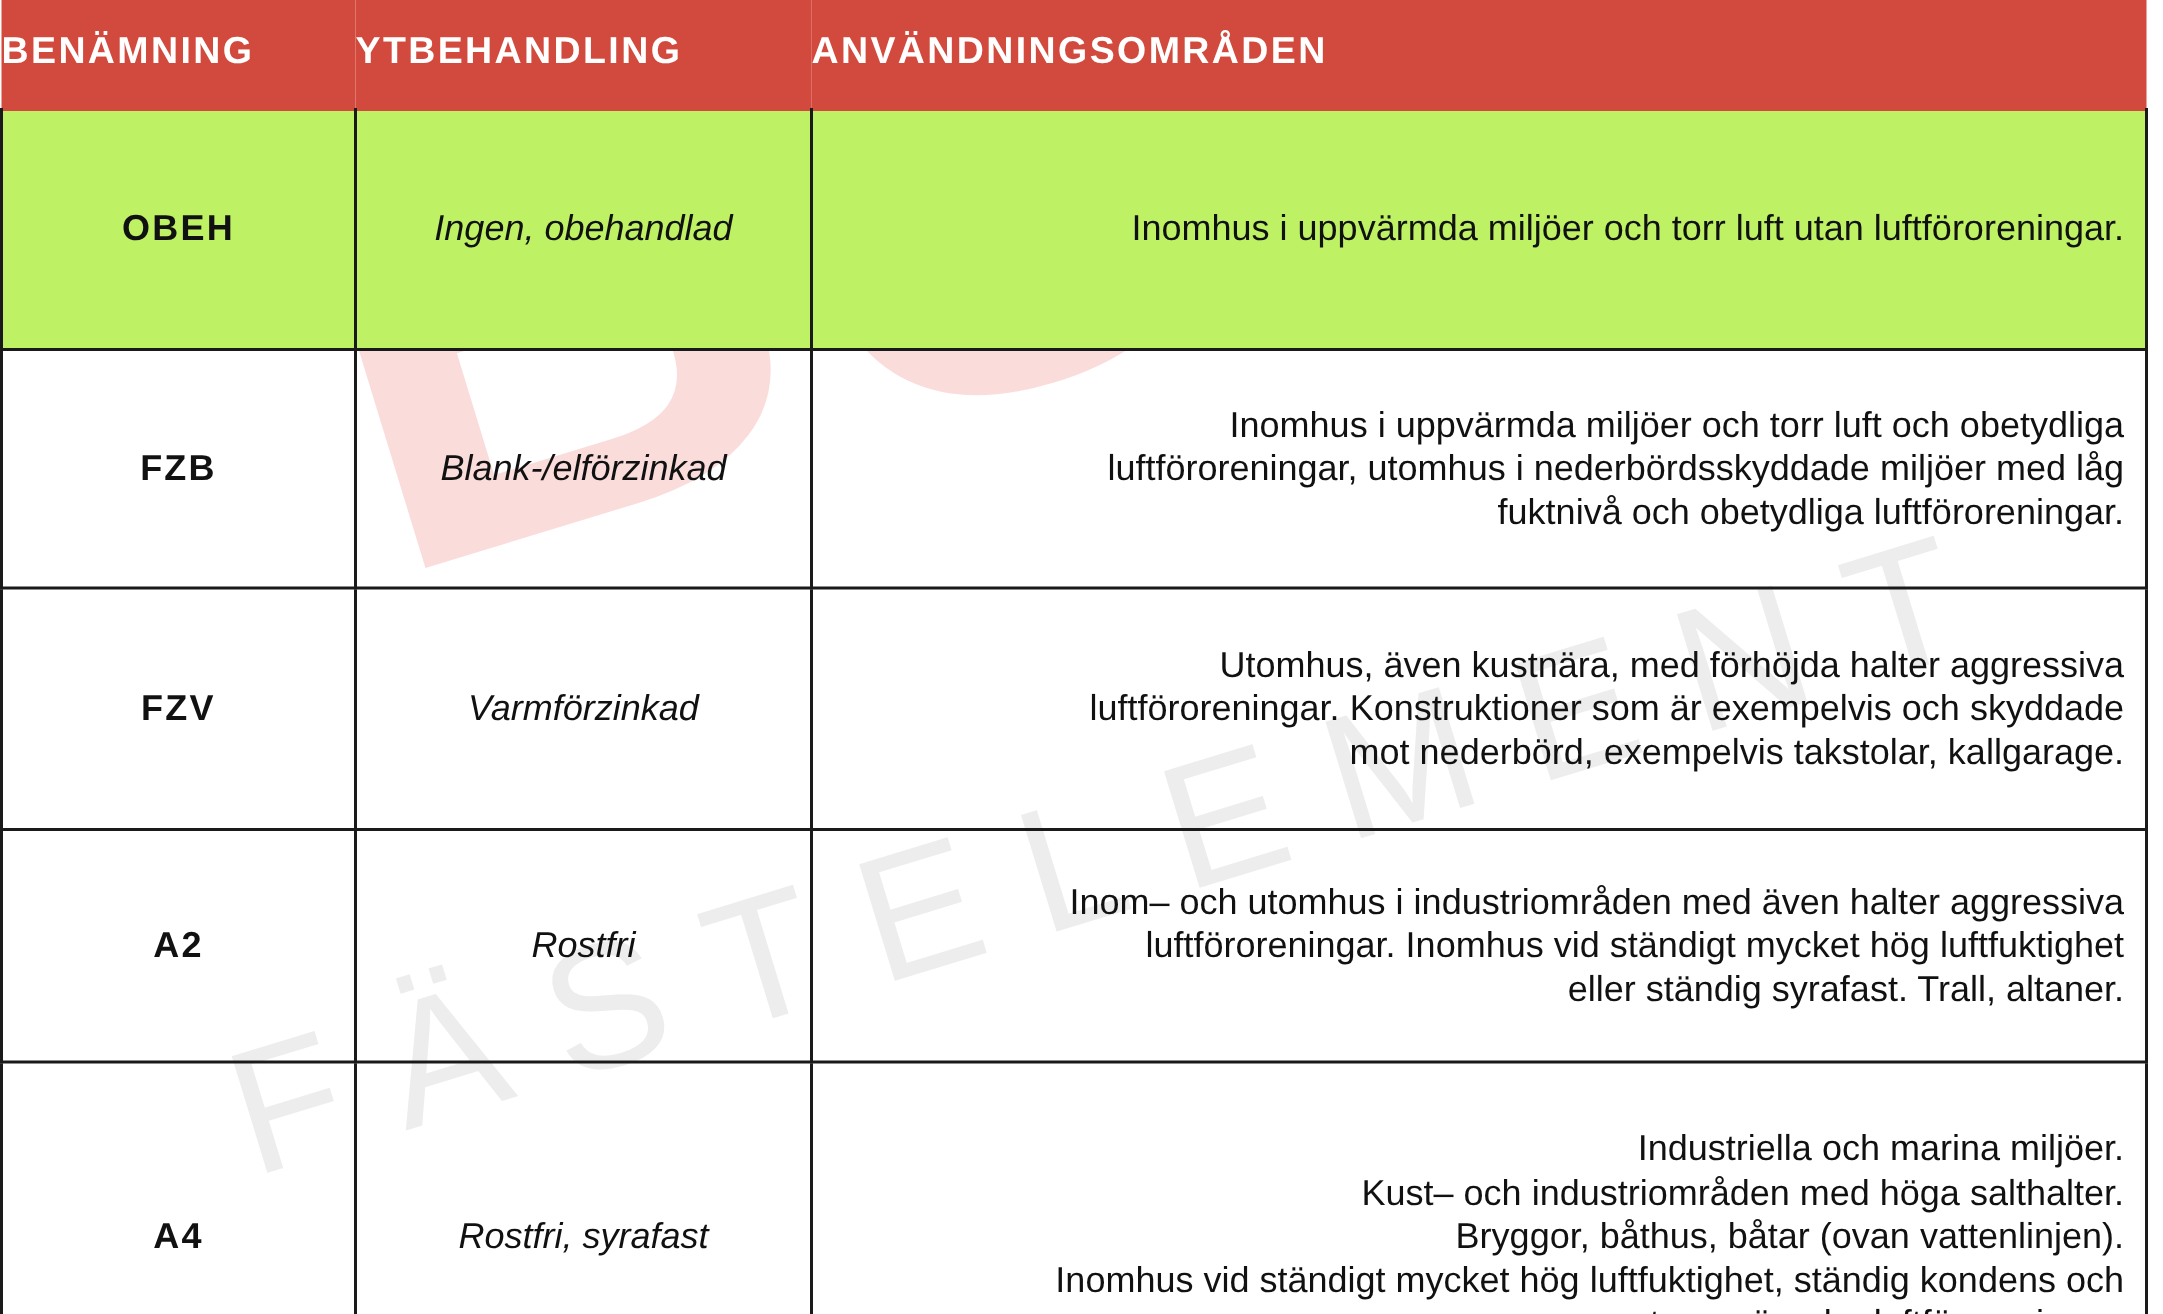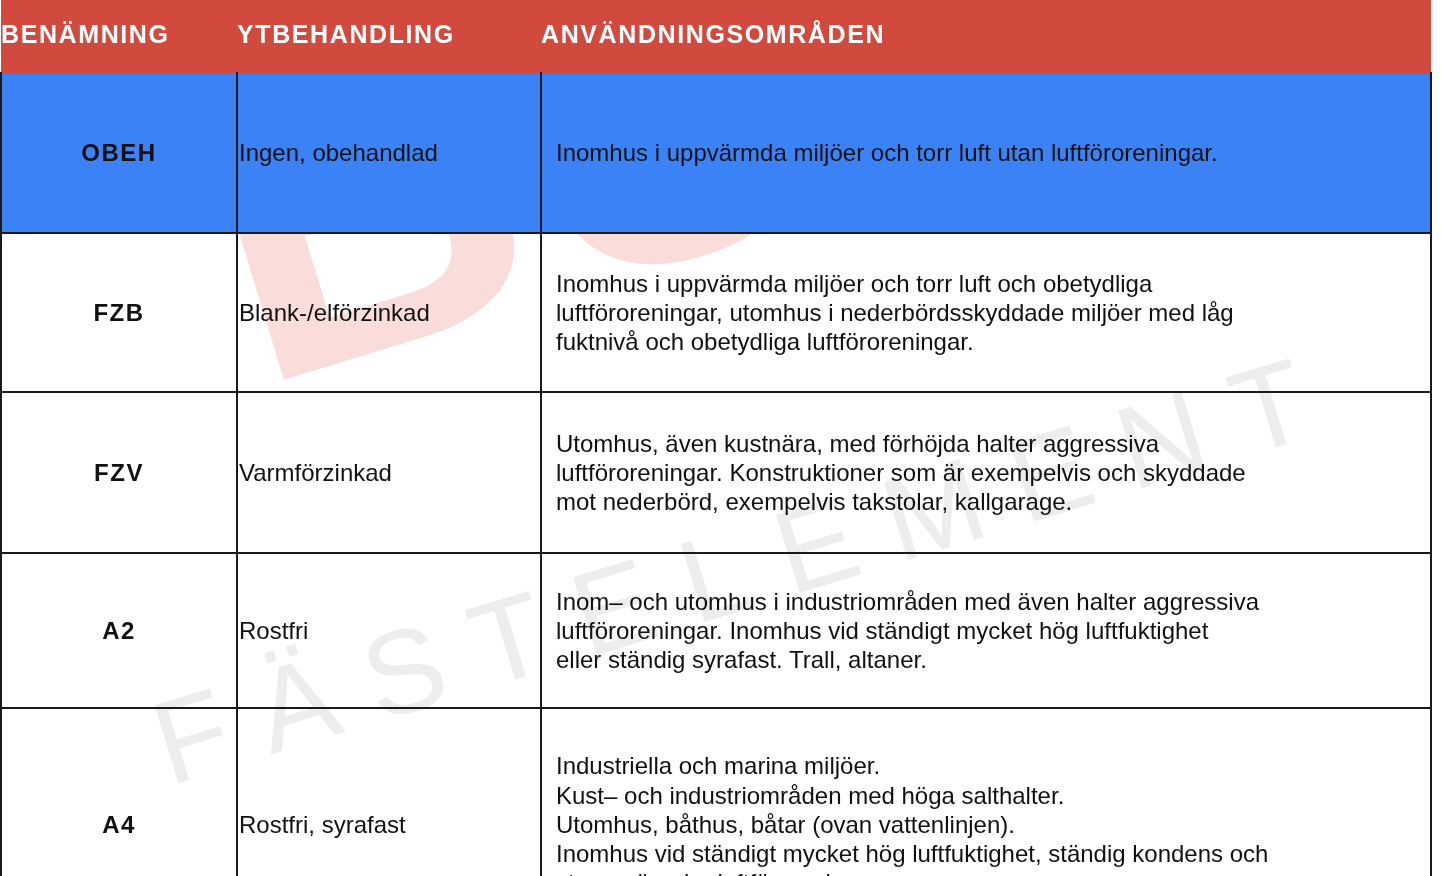--- a/index.html
+++ b/index.html
@@ -93,39 +93,41 @@
   table.spec td {
     border: 2px solid #1a1a1a;
     vertical-align: middle;
     background: transparent;
     font-size: 24px;
     color: #111111;
     line-height: 1.22;
     font-family: "Liberation Sans", sans-serif;
   }
   table.spec tr.row-highlight td {
-    background: #3b82f6;
+    background: #bef264;
   }
   table.spec tr.row-highlight td.cell-code,
   table.spec tr.row-highlight td.cell-surface,
   table.spec tr.row-highlight td.cell-usage {
     border-top-color: #d24a3d;
   }
 
   td.cell-code {
     text-align: center;
     font-weight: bold;
     font-size: 27px;
     letter-spacing: 1.5px;
   }
   td.cell-surface {
+    text-align: center;
+    font-style: italic;
     font-size: 25px;
   }
   td.cell-usage {
-    text-align: left;
+    text-align: right;
     padding: 6px 14px;
     font-size: 25px;
     line-height: 1.25;
   }
 
   .r1 td { height: 146px; }
   .r2 td { height: 145px; }
   .r3 td { height: 147px; margin-top: 48px; }
   .r4 td { height: 141px; }
   .r5 td { height: 219px; }
@@ -190,21 +192,21 @@
             <span class="usage-line">eller ständig syrafast. Trall, altaner.</span>
           </td>
         </tr>
 
         <tr class="r5">
           <td class="cell-code">A4</td>
           <td class="cell-surface">Rostfri, syrafast</td>
           <td class="cell-usage">
             <span class="usage-line">Industriella och marina miljöer.</span>
             <span class="usage-line">Kust– och industriområden med höga salthalter.</span>
-            <span class="usage-line">Utomhus, båthus, båtar (ovan vattenlinjen).</span>
+            <span class="usage-line">Bryggor, båthus, båtar (ovan vattenlinjen).</span>
             <span class="usage-line">Inomhus vid ständigt mycket hög luftfuktighet, ständig kondens och</span>
             <span class="usage-line">stora mängder luftföroreningar.</span>
           </td>
         </tr>
 
       </tbody>
     </table>
   </div>
 
 </div>

